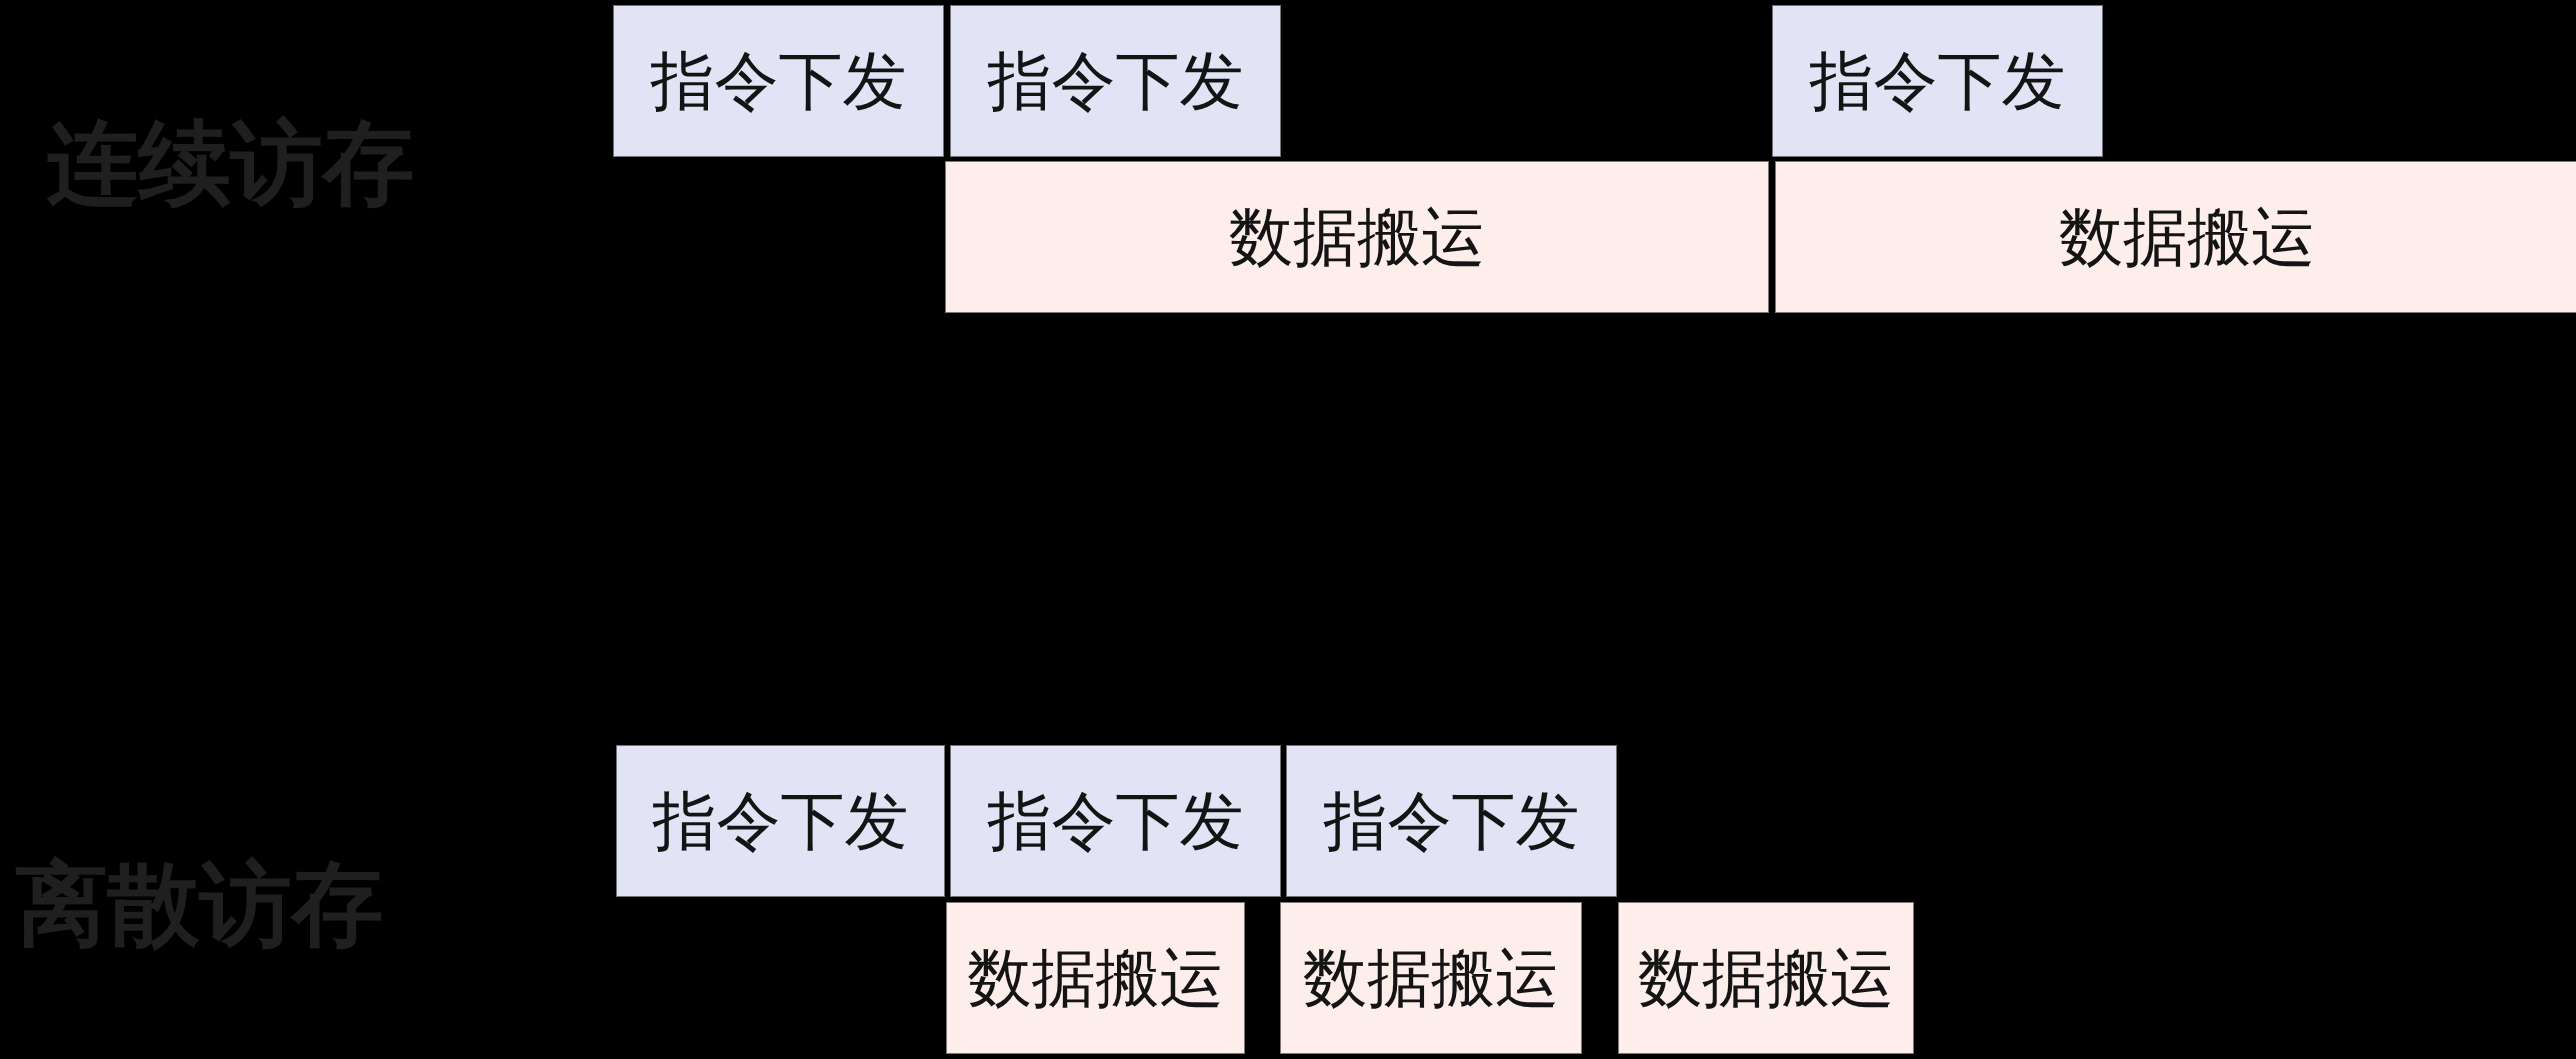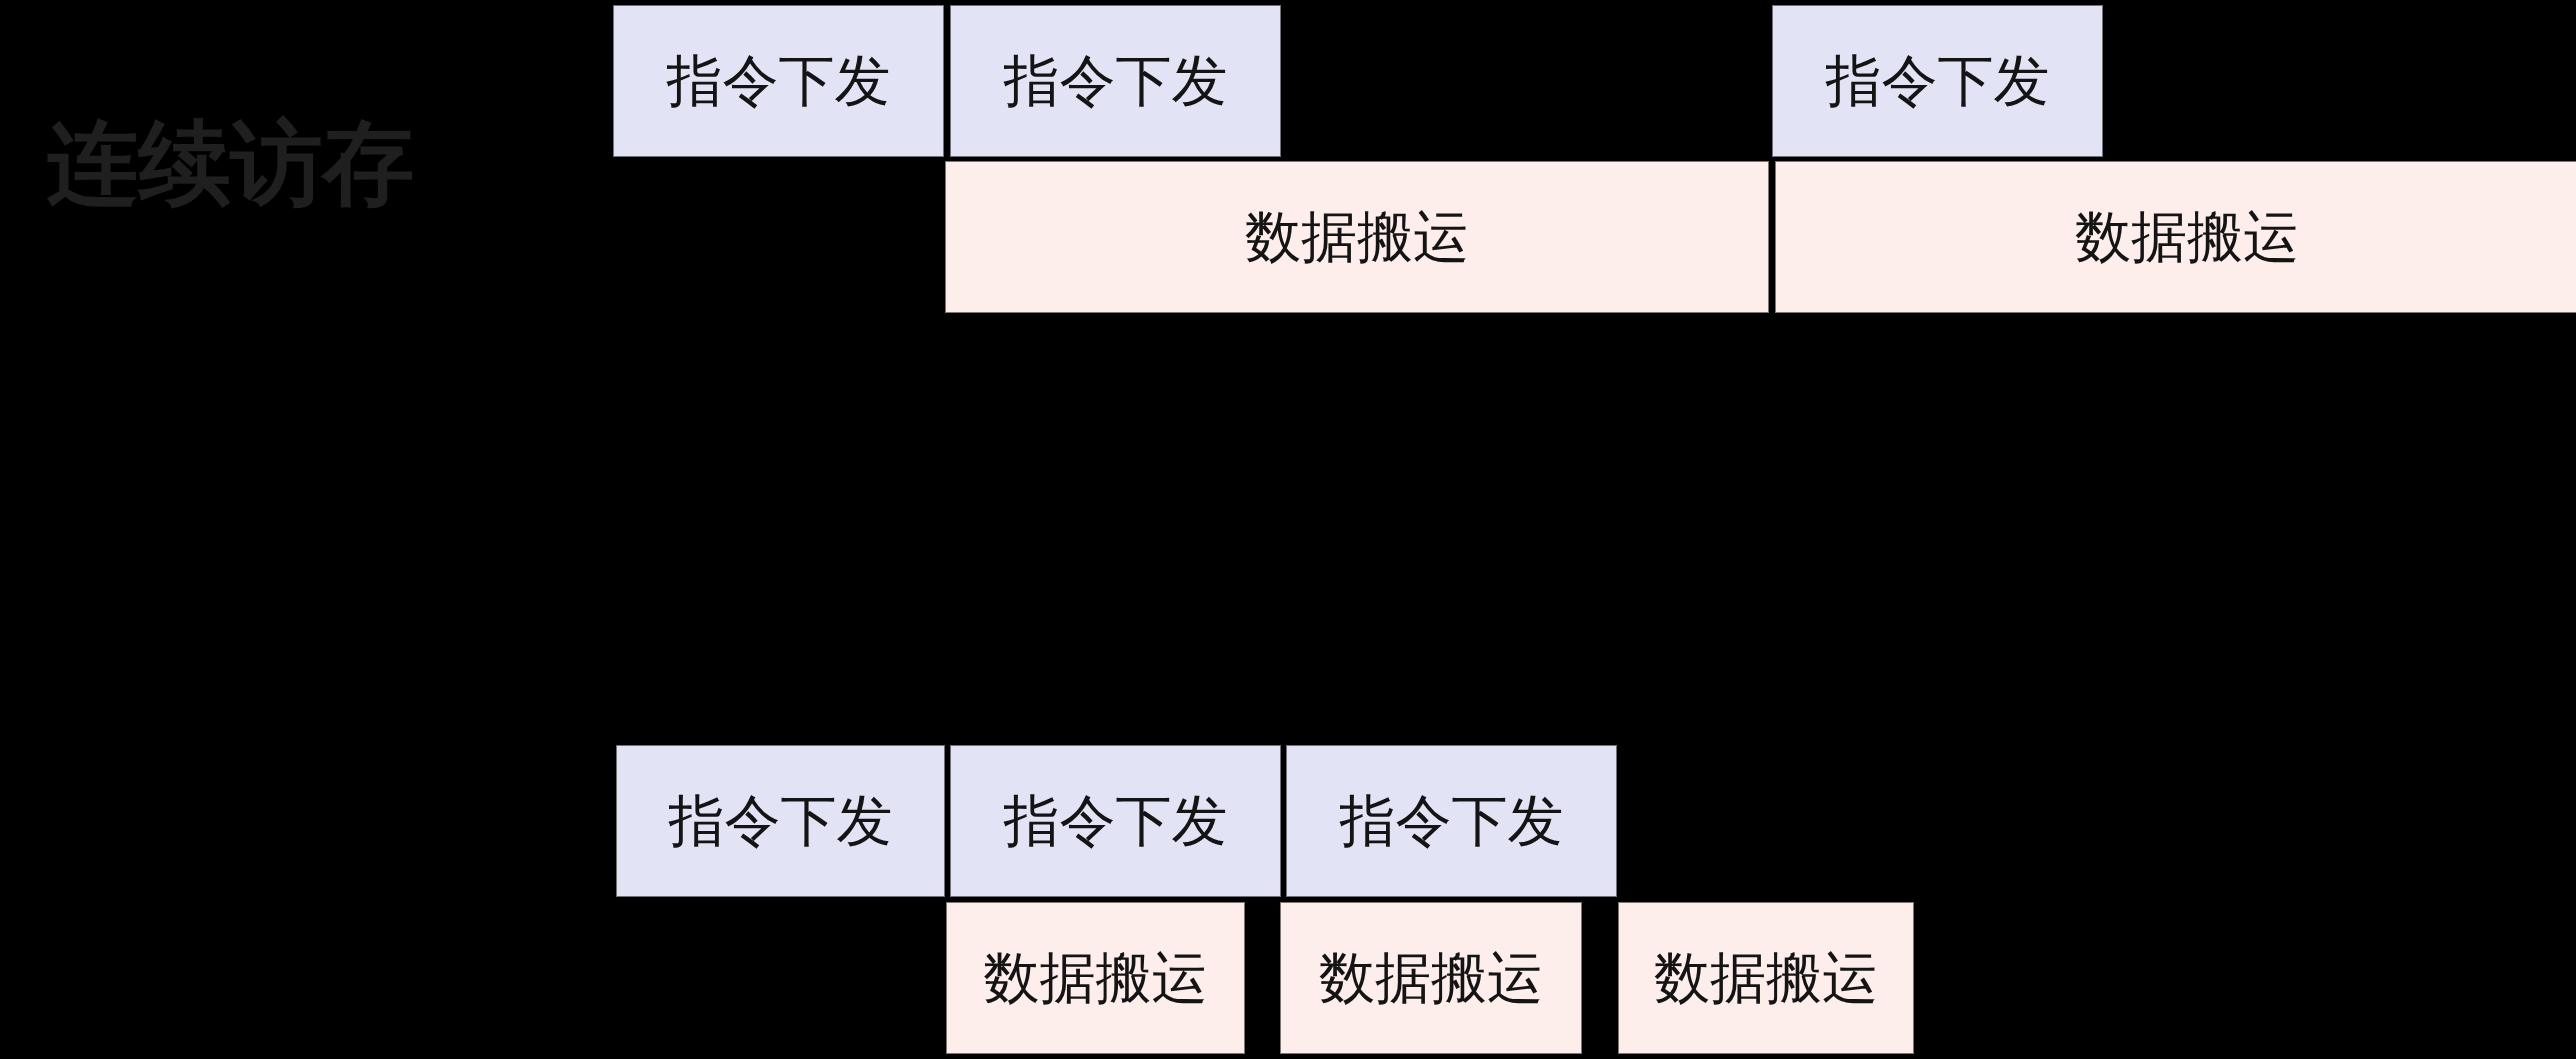--- a/index.html
+++ b/index.html
@@ -22,32 +22,33 @@
     font-weight: bold;
     line-height: 1;
     white-space: nowrap;
     letter-spacing: 0;
   }
   .box {
     position: absolute;
     display: flex;
     align-items: center;
     justify-content: center;
-    font-size: 56px;
+    font-size: 64px;
     line-height: 1;
     white-space: nowrap;
     box-sizing: border-box;
     border: 1px solid rgba(20,20,20,0.55);
   }
 </style>
 </head>
 <body style="background: rgb(0, 0, 0);">
 
 <div id="diagram" style="width: 3426px; height: 1059px;">
   <div class="row-label" style="left: 18.5px; top: 117px; color: rgb(31, 31, 31); margin-left: 28px;">连续访存</div>
+  <div class="row-label" style="left: 15.5px; top: 858px; color: rgb(31, 31, 31);">离散访存</div>
 <div class="box" style="left: 613px; top: 5.2px; width: 331px; height: 152px; background: rgb(227, 227, 246); color: rgb(20, 20, 20);">指令下发</div>
     <div class="box" style="left: 950px; top: 5.2px; width: 331px; height: 152px; background: rgb(227, 227, 246); color: rgb(20, 20, 20);">指令下发</div>
     <div class="box" style="left: 1772px; top: 5.2px; width: 331px; height: 152px; background: rgb(227, 227, 246); color: rgb(20, 20, 20);">指令下发</div>
     <div class="box" style="left: 945px; top: 161px; width: 824px; height: 152px; background: rgb(253, 237, 235); color: rgb(20, 20, 20);">数据搬运</div>
     <div class="box" style="left: 1775px; top: 161px; width: 824px; height: 152px; background: rgb(253, 237, 235); color: rgb(20, 20, 20);">数据搬运</div>
     <div class="box" style="left: 616px; top: 745px; width: 329px; height: 152px; background: rgb(227, 227, 246); color: rgb(20, 20, 20);">指令下发</div>
     <div class="box" style="left: 950px; top: 745px; width: 331px; height: 152px; background: rgb(227, 227, 246); color: rgb(20, 20, 20);">指令下发</div>
     <div class="box" style="left: 1286px; top: 745px; width: 331px; height: 152px; background: rgb(227, 227, 246); color: rgb(20, 20, 20);">指令下发</div>
     <div class="box" style="left: 946px; top: 902px; width: 299px; height: 152px; background: rgb(253, 237, 235); color: rgb(20, 20, 20);">数据搬运</div>
     <div class="box" style="left: 1280px; top: 902px; width: 302px; height: 152px; background: rgb(253, 237, 235); color: rgb(20, 20, 20);">数据搬运</div>

